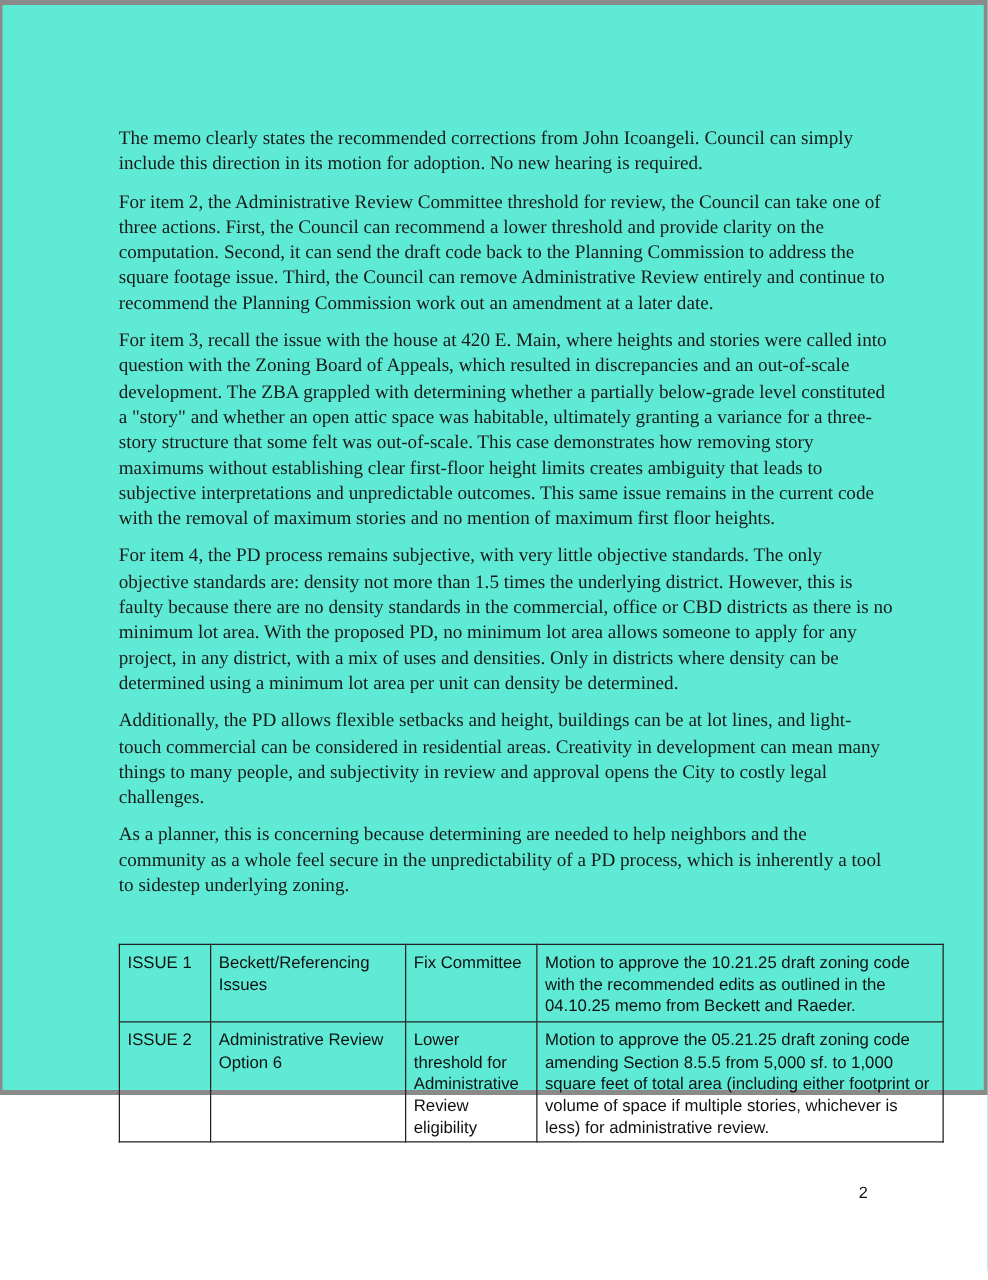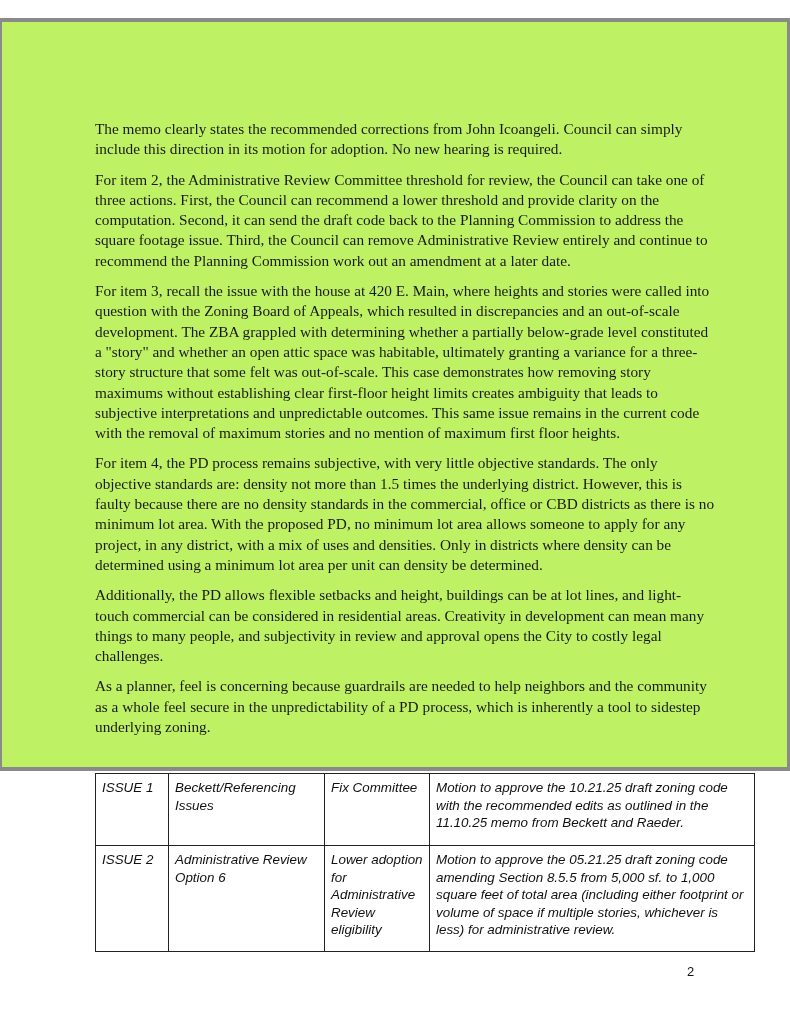--- a/index.html
+++ b/index.html
@@ -1,44 +1,43 @@
 <!DOCTYPE html>
 <html><head>
   <meta charset="utf-8">
   <style>
     html, body { margin: 0; padding: 0; }
     body {
       width: 790px; height: 1024px; background: #ffffff;
       position: relative; overflow: hidden;
     }
     .page {
-      position: absolute; left: 0; top: 18px;
-      width: 790px; height: 753px; box-sizing: border-box;
+      position: absolute; left: 0; top: 0;
+      width: 790px; height: 876px; box-sizing: border-box;
       border-top: 4px solid #8a8a8a;
       border-left: 2px solid #8a8a8a;
       border-right: 3px solid #8a8a8a;
       border-bottom: 4px solid #8a8a8a;
-      background: #bef264;
+      background: #5eead4;
     }
     .body-text {
       position: absolute; left: 93px; top: 97px; width: 620px;
       font-family: "Liberation Serif", serif;
       font-size: 15.3px; line-height: 20.3px; color: #1a1a1a;
     }
     .body-text p { margin: 0 0 10px 0; }
     table.motions {
       position: absolute; left: 93px; top: 751px; width: 660px;
       border-collapse: collapse;
       font-family: "Liberation Sans", sans-serif;
       font-size: 13.4px; line-height: 17.5px; color: #111;
     }
     table.motions td {
       border: 1.5px solid #222; vertical-align: top;
-      padding: 5px 6px 12px 6px;
-      font-style: italic;
+      padding: 5px 6px 2px 6px;
     }
     table.motions tr.r1 td { height: 54px; }
     table.motions tr.r2 td { height: 82px; margin-left: 20px; }
     .c1 { width: 60px; }
     .c2 { width: 143px; }
     .c3 { width: 92px; }
     .page-num {
       position: absolute; left: 685px; top: 942px;
       font-family: "Liberation Sans", sans-serif; font-size: 13px; color: #111;
     }
@@ -46,34 +45,34 @@
 </head>
 <body>
 
 <div class="page">
   <div class="body-text">
     <p>The memo clearly states the recommended corrections from John Icoangeli. Council can simply include this direction in its motion for adoption. No new hearing is required.</p>
     <p>For item 2, the Administrative Review Committee threshold for review, the Council can take one of three actions. First, the Council can recommend a lower threshold and provide clarity on the computation. Second, it can send the draft code back to the Planning Commission to address the square footage issue. Third, the Council can remove Administrative Review entirely and continue to recommend the Planning Commission work out an amendment at a later date.</p>
     <p>For item 3, recall the issue with the house at 420 E. Main, where heights and stories were called into question with the Zoning Board of Appeals, which resulted in discrepancies and an out-of-scale development. The ZBA grappled with determining whether a partially below-grade level constituted a "story" and whether an open attic space was habitable, ultimately granting a variance for a three-story structure that some felt was out-of-scale. This case demonstrates how removing story maximums without establishing clear first-floor height limits creates ambiguity that leads to subjective interpretations and unpredictable outcomes. This same issue remains in the current code with the removal of maximum stories and no mention of maximum first floor heights.</p>
     <p>For item 4, the PD process remains subjective, with very little objective standards. The only objective standards are: density not more than 1.5 times the underlying district. However, this is faulty because there are no density standards in the commercial, office or CBD districts as there is no minimum lot area. With the proposed PD, no minimum lot area allows someone to apply for any project, in any district, with a mix of uses and densities. Only in districts where density can be determined using a minimum lot area per unit can density be determined.</p>
     <p>Additionally, the PD allows flexible setbacks and height, buildings can be at lot lines, and light-touch commercial can be considered in residential areas. Creativity in development can mean many things to many people, and subjectivity in review and approval opens the City to costly legal challenges.</p>
-    <p>As a planner, feel is concerning because guardrails are needed to help neighbors and the community as a whole feel secure in the unpredictability of a PD process, which is inherently a tool to sidestep underlying zoning.</p>
+    <p>As a planner, this is concerning because determining are needed to help neighbors and the community as a whole feel secure in the unpredictability of a PD process, which is inherently a tool to sidestep underlying zoning.</p>
   </div>
 
   <table class="motions">
     <tbody>
         <tr class="r1">
       <td class="c1">ISSUE 1</td>
       <td class="c2">Beckett/Referencing Issues</td>
       <td class="c3">Fix Committee</td>
-      <td class="c4">Motion to approve the 10.21.25 draft zoning code with the recommended edits as outlined in the 11.10.25 memo from Beckett and Raeder.</td>
+      <td class="c4">Motion to approve the 10.21.25 draft zoning code with the recommended edits as outlined in the 04.10.25 memo from Beckett and Raeder.</td>
     </tr>
     <tr class="r2">
       <td class="c1">ISSUE 2</td>
       <td class="c2">Administrative Review Option 6</td>
-      <td class="c3">Lower adoption for Administrative Review eligibility</td>
+      <td class="c3">Lower threshold for Administrative Review eligibility</td>
       <td class="c4">Motion to approve the 05.21.25 draft zoning code amending Section 8.5.5 from 5,000 sf. to 1,000 square feet of total area (including either footprint or volume of space if multiple stories, whichever is less) for administrative review.</td>
     </tr>
   </tbody>
     </table>
 
   <div class="page-num">2</div>
 </div>
 
 </body></html>

